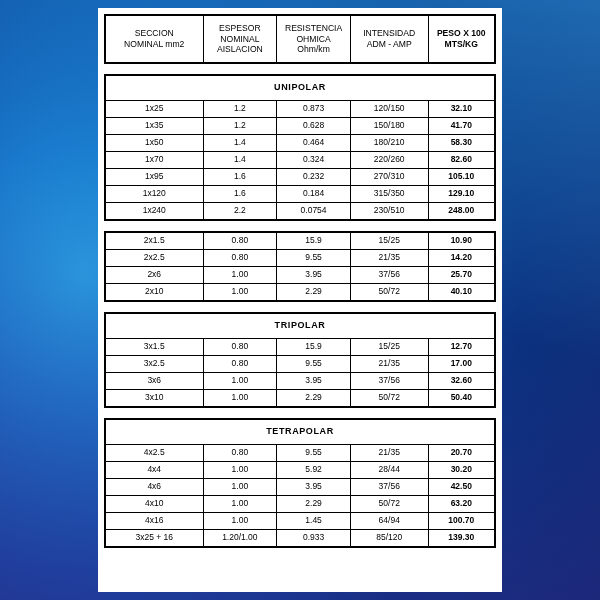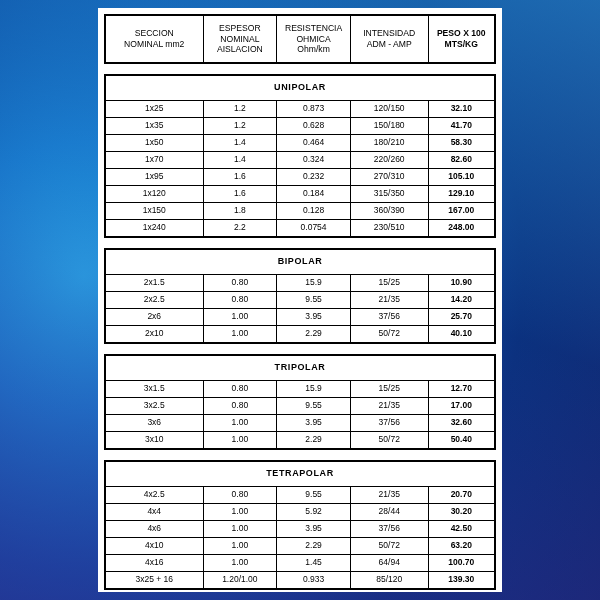--- a/index.html
+++ b/index.html
@@ -180,49 +180,39 @@
                 <td>105.10</td>
               </tr>
               <tr>
                 <td>1x120</td>
                 <td>1.6</td>
                 <td>0.184</td>
                 <td>315/350</td>
                 <td>129.10</td>
               </tr>
               <tr>
-                <td>1x150</td>
-                <td>1.8</td>
-                <td>0.128</td>
-                <td>360/390</td>
-                <td>167.00</td>
-              </tr>
-              <tr>
                 <td>1x240</td>
                 <td>2.2</td>
                 <td>0.0754</td>
                 <td>230/510</td>
                 <td>248.00</td>
               </tr>
             </tbody>
           </table>
         </div>
         <div class="block">
           <table>
             <colgroup>
               <col class="c1">
               <col class="c2">
               <col class="c3">
               <col class="c4">
               <col class="c5">
             </colgroup>
             <tbody>
-              <tr class="group-title">
-                <td colspan="5">BIPOLAR</td>
-              </tr>
               <tr>
                 <td>2x1.5</td>
                 <td>0.80</td>
                 <td>15.9</td>
                 <td>15/25</td>
                 <td>10.90</td>
               </tr>
               <tr>
                 <td>2x2.5</td>
                 <td>0.80</td>

